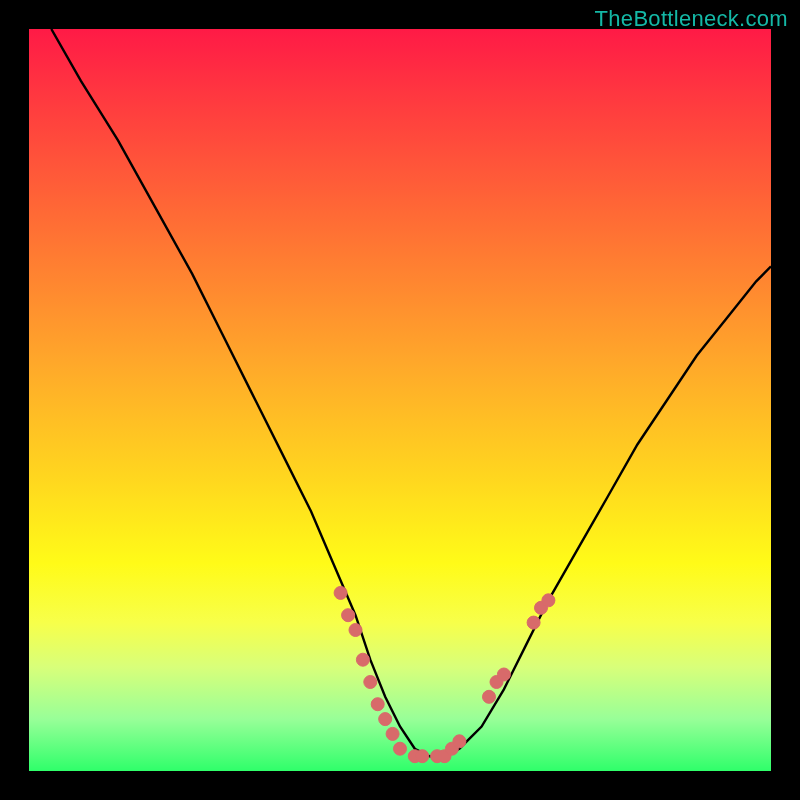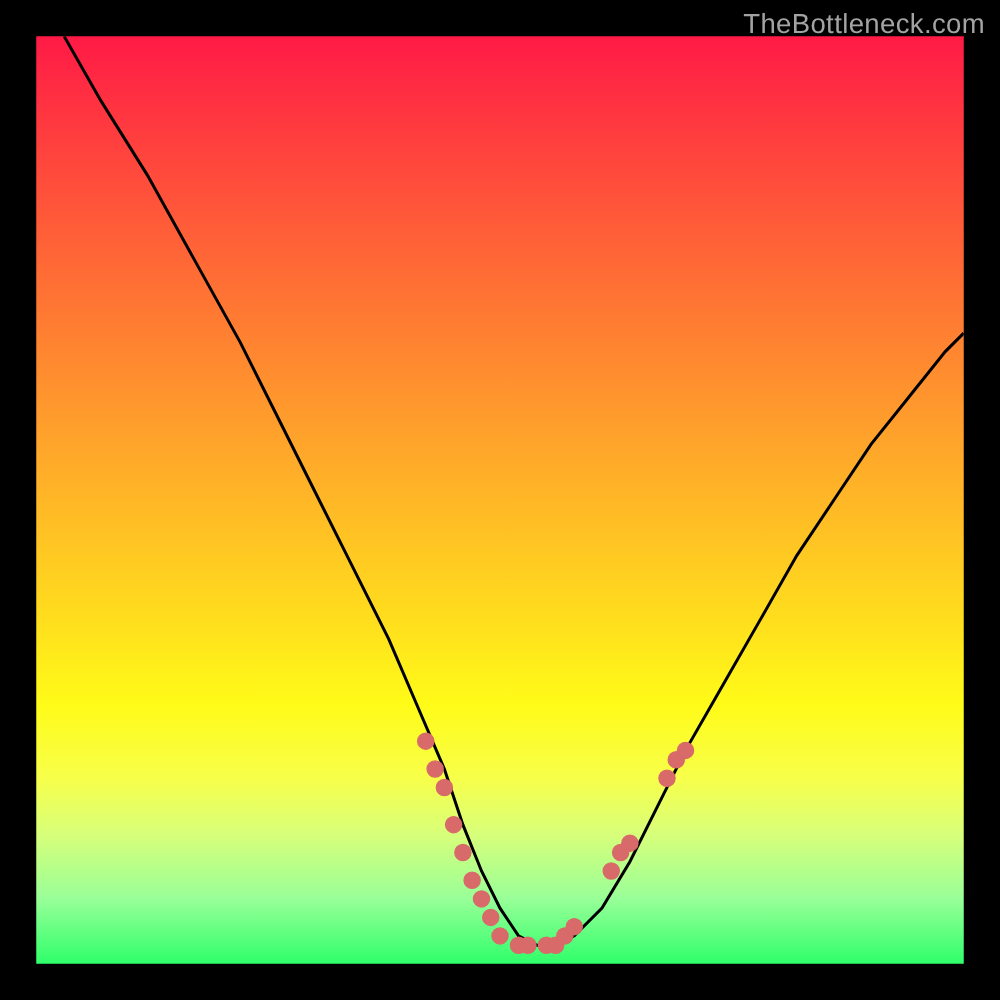--- a/index.html
+++ b/index.html
@@ -26,21 +26,21 @@
       #fffb18 72%,
       #f7ff4a 80%,
       #d8ff7a 86%,
       #98ff98 93%,
       #2fff6a 100%);
   }
   .watermark {
     position: absolute;
     top: 6px;
     right: 12px;
-    color: #a3a3a3;
+    color: #14b8a6;
     font-size: 22px;
     font-weight: 500;
     letter-spacing: 0.3px;
     z-index: 5;
   }
   svg.plot {
     position: absolute;
     left: 0;
     top: 0;
     width: 742px;

